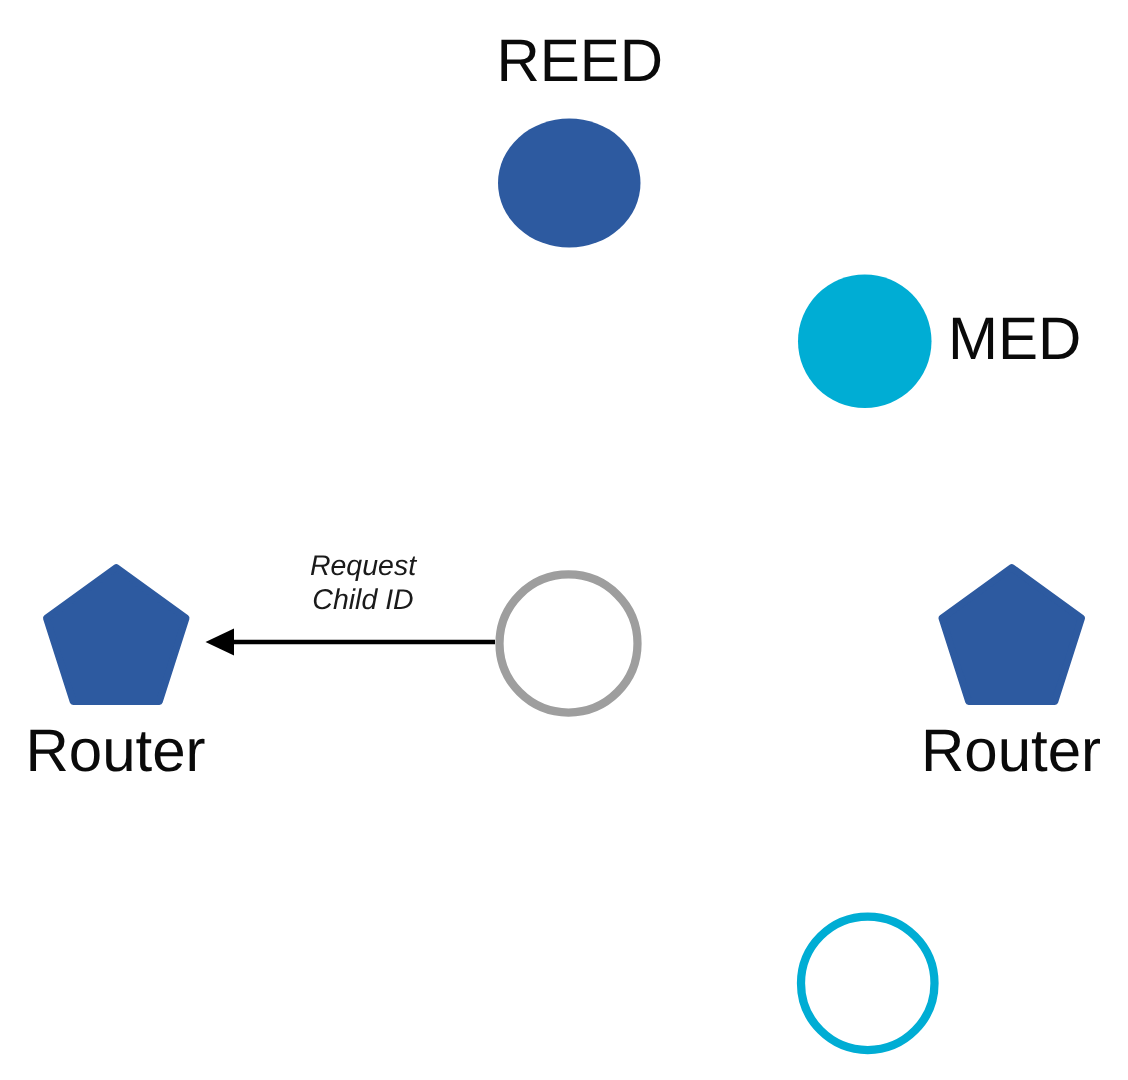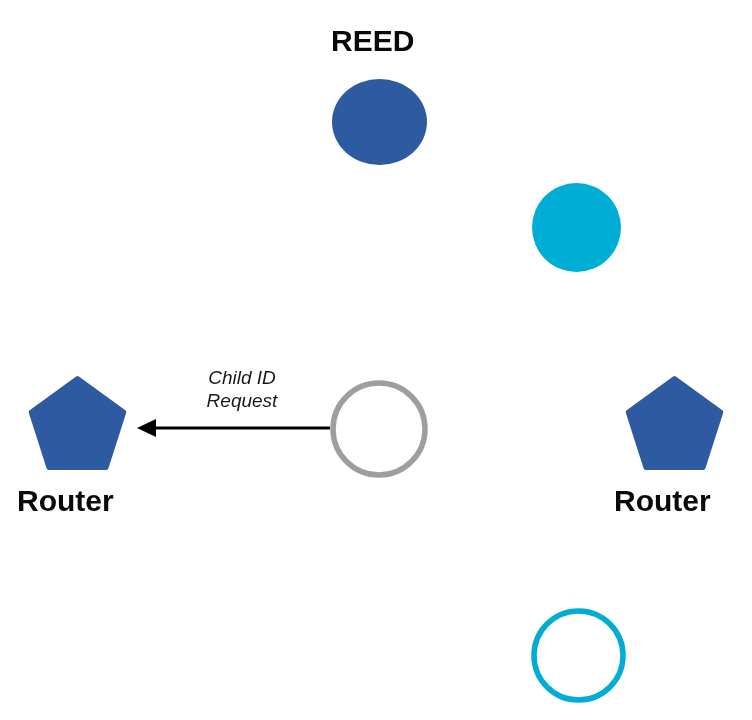--- a/index.html
+++ b/index.html
@@ -18,26 +18,26 @@
     height: 720px;
     background: #ffffff;
     overflow: hidden;
   }
   .node {
     position: absolute;
   }
   .node-label {
     position: absolute;
     color: #0a0a0a;
-    font-size: 30px;
+    font-size: 40px;
     line-height: 34px;
     letter-spacing: 0px;
     white-space: nowrap;
     font-family: "Liberation Sans", sans-serif;
-    font-weight: 700;
+    font-weight: 400;
   }
   .edge-label {
     position: absolute;
     font-style: italic;
     font-size: 19px;
     line-height: 23px;
     color: #1a1a1a;
     text-align: center;
     white-space: nowrap;
     font-family: "Liberation Sans", sans-serif;
@@ -89,20 +89,21 @@
     <svg class="shape-svg" width="95" height="86" viewBox="0 0 95 86">
       <ellipse cx="47.5" cy="43" rx="47.5" ry="43" fill="#2D5AA0"></ellipse>
     </svg>
   </div>
 
   <div class="node" id="node-med">
     <svg class="shape-svg" width="89" height="89" viewBox="0 0 89 89">
       <circle cx="44.5" cy="44.5" r="44.5" fill="#00ADD4"></circle>
     </svg>
   </div>
+  <div class="node-label" id="label-med">MED</div>
 
   <div class="node" id="node-router-left">
     <svg class="shape-svg" width="93" height="90" viewBox="0 0 100 96">
       <path d="M50 0 L100 36.3 L80.9 96 L19.1 96 L0 36.3 Z" fill="#2D5AA0" stroke="#2D5AA0" stroke-width="5" stroke-linejoin="round"></path>
     </svg>
   </div>
   <div class="node-label" id="label-router-left">Router</div>
 
   <div class="node" id="node-coordinator">
     <svg class="shape-svg" width="98" height="98" viewBox="0 0 98 98">
@@ -117,22 +118,22 @@
   </div>
   <div class="node-label" id="label-router-right">Router</div>
 
   <div class="node" id="node-sed">
     <svg class="shape-svg" width="95" height="95" viewBox="0 0 95 95">
       <circle cx="47.5" cy="47.5" r="44.5" fill="#ffffff" stroke="#00ADD4" stroke-width="5.5"></circle>
     </svg>
   </div>
 
   <div class="edge-label" id="edge-label-child-id-request">
+    <div>Request</div>
     <div>Child ID</div>
-    <div>Request</div>
   </div>
 
   <div id="edge-child-id-request">
     <svg class="shape-svg" width="200" height="34" viewBox="0 0 200 34">
       <line x1="200" y1="16" x2="22" y2="16" stroke="#000000" stroke-width="3"></line>
       <path d="M7 16 L26 7 L26 25 Z" fill="#000000"></path>
     </svg>
   </div>
 
 </div>

